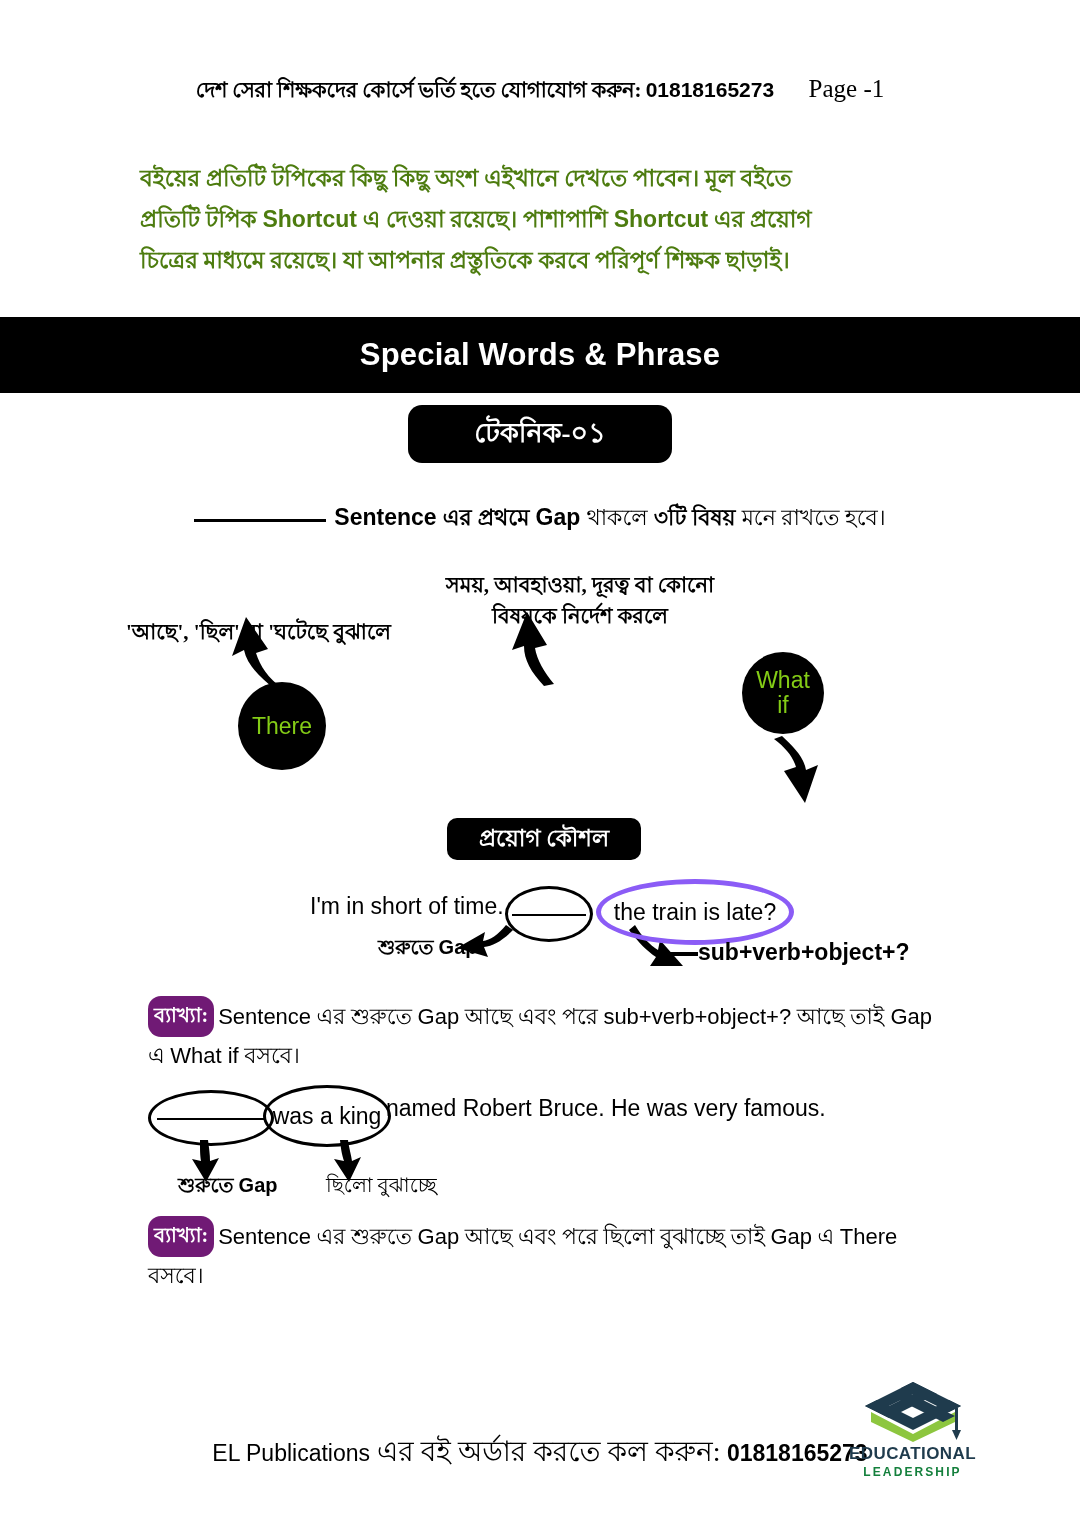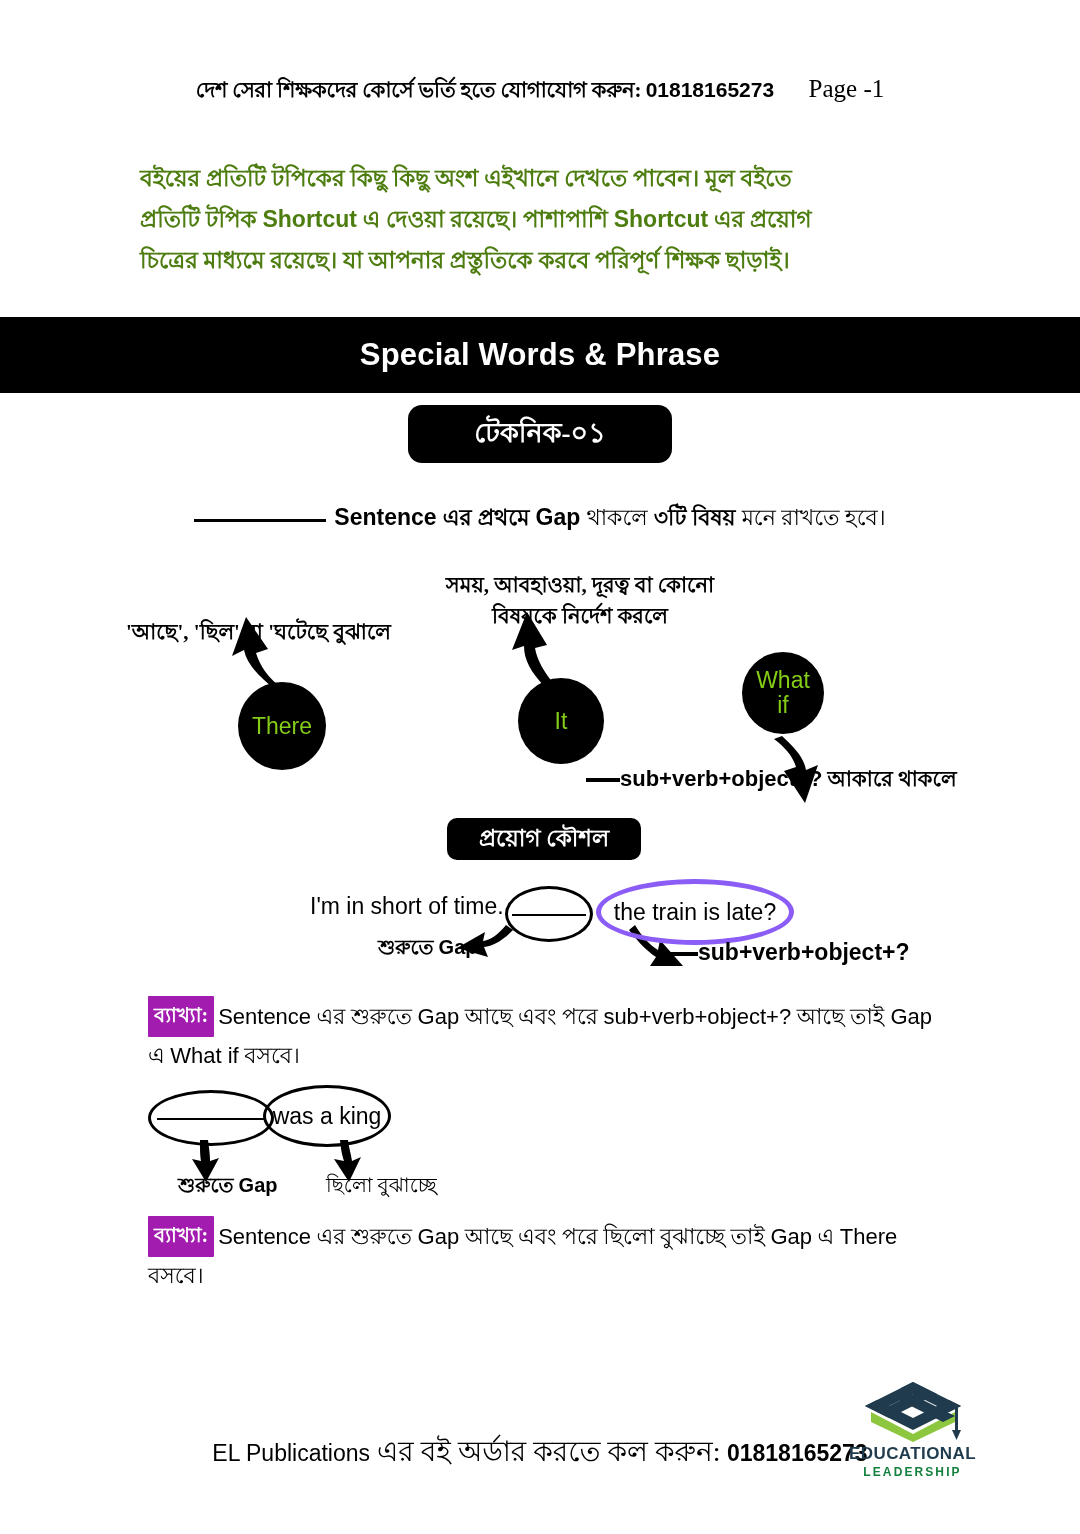--- a/index.html
+++ b/index.html
@@ -261,23 +261,23 @@
     position: absolute;
     width: 790px;
     left: 148px;
     font-size: 22px;
     line-height: 37px;
   }
   .expl-1 { top: 996px; }
   .expl-2 { top: 1216px; }
   .tag {
     display: inline-block;
-    background: #a21caf;
+    background: #701a75;
     color: #fff;
-    border-radius: 1px;
+    border-radius: 13px;
     padding: 1px 6px 3px 6px;
     font-family: "Liberation Serif", serif;
     font-weight: bold;
     font-size: 20px;
     vertical-align: 2px;
     margin-right: 4px;
   }
   .expl .en { font-family: "Liberation Sans", sans-serif; font-size: 22px; }
   .expl .bn { font-family: "Liberation Serif", serif; font-size: 22px; }
 
@@ -454,31 +454,25 @@
   <div class="cap cap-there">
     <span>'আছে', 'ছিল' বা 'ঘটেছে বুঝালে</span>
   </div>
   <div class="bubble bubble-there">
     <span>There</span>
   </div>
 
   <div class="cap cap-it">
     <span>সময়, আবহাওয়া, দূরত্ব বা কোনো বিষয়কে নির্দেশ করলে</span>
   </div>
-  <div class="bubble bubble-it">
-    <span>It</span>
-  </div>
 
   <div class="bubble bubble-whatif">
     <span style="white-space:pre-line">What
 if</span>
   </div>
-  <div class="cap cap-whatif">
-    <span class="blk"></span><span class="en">sub+verb+object+?</span><span> আকারে থাকলে</span>
-  </div>
 
   <div class="badge badge-usage">
     <span>প্রয়োগ কৌশল</span>
   </div>
 
   <div class="ex1">
     <span>I'm in short of time.</span>
   </div>
   <div class="ex1-circled"></div>
   <div class="ex1-ellipse">
@@ -492,20 +486,23 @@
   </div>
 
   <div class="expl expl-1">
     <span class="tag">ব্যাখ্যা:</span><span class="en">Sentence</span><span class="bn"> এর শুরুতে </span><span class="en">Gap</span><span class="bn"> আছে এবং পরে </span><span class="en">sub+verb+object+?</span><span class="bn"> আছে তাই</span>
     <span class="en">Gap</span><span class="bn"> এ </span><span class="en">What if</span><span class="bn"> বসবে।</span>
   </div>
 
   <div class="ex2-blank"></div>
   <div class="ex2-ellipse">
     <span>was a king</span>
+  </div>
+  <div class="ex2-rest">
+    <span>named Robert Bruce. He was very famous.</span>
   </div>
   <div class="lbl-gap2">
     <span>শুরুতে </span><span class="en">Gap</span>
   </div>
   <div class="lbl-chilo">
     <span>ছিলো বুঝাচ্ছে</span>
   </div>
 
   <div class="expl expl-2">
     <span class="tag">ব্যাখ্যা:</span><span class="en">Sentence</span><span class="bn"> এর শুরুতে </span><span class="en">Gap</span><span class="bn"> আছে এবং পরে ছিলো বুঝাচ্ছে তাই </span><span class="en">Gap</span><span class="bn"> এ  </span><span class="en">There</span>

